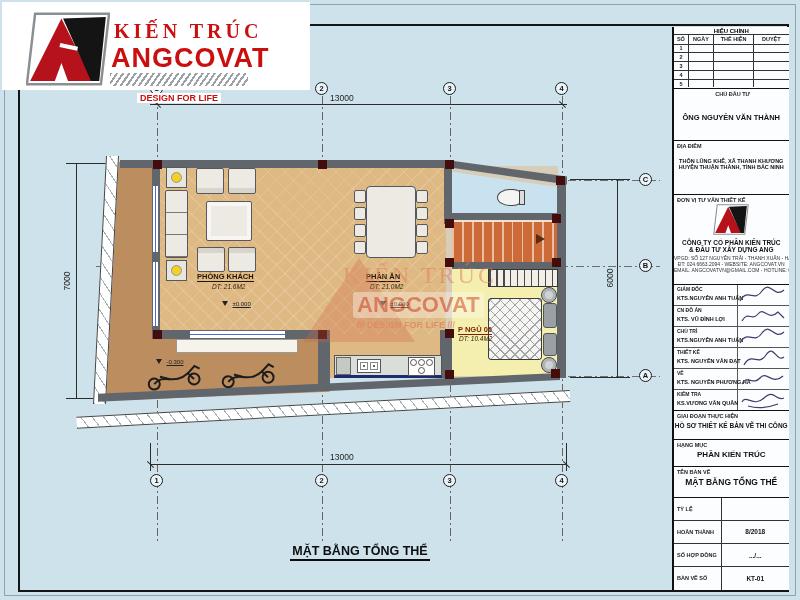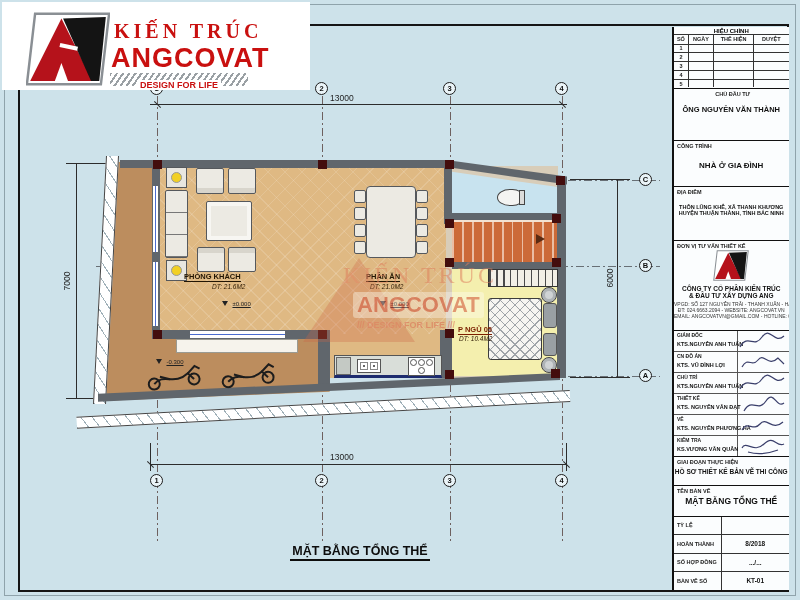--- a/index.html
+++ b/index.html
@@ -196,21 +196,21 @@
   <div class="bub abs" style="left:443px;top:82px;">3</div>
   <div class="bub abs" style="left:555px;top:82px;">4</div>
   <div class="bub abs" style="left:150px;top:474px;">1</div>
   <div class="bub abs" style="left:315px;top:474px;">2</div>
   <div class="bub abs" style="left:443px;top:474px;">3</div>
   <div class="bub abs" style="left:555px;top:474px;">4</div>
   <div class="bub abs" style="left:639px;top:173px;">C</div>
   <div class="bub abs" style="left:639px;top:259px;">B</div>
   <div class="bub abs" style="left:639px;top:369px;">A</div>
 
-  <div class="rname abs" style="left:184px;top:272px;">PHÒNG KHÁCH</div>
+  <div class="rname abs" style="left:197px;top:272px;">PHÒNG KHÁCH</div>
   <div class="rarea abs" style="left:212px;top:283px;">DT: 21.6M2</div>
   <div class="abs" style="left:222px;top:292px;z-index:8;"><span class="tri"></span> <span class="rlev">±0.000</span></div>
 
   <div class="rname abs" style="left:366px;top:272px;">PHẦN ĂN</div>
   <div class="rarea abs" style="left:370px;top:283px;">DT: 21.0M2</div>
   <div class="abs" style="left:380px;top:292px;z-index:8;"><span class="tri"></span> <span class="rlev">±0.000</span></div>
 
   <div class="rname abs" style="left:458px;top:325px;color:#7c1f00;border-color:#7c1f00;">P NGỦ 05</div>
   <div class="rarea abs" style="left:459px;top:335px;">DT: 10.4M2</div>
 
@@ -233,21 +233,21 @@
         <polygon points="10,2 100,2 90,88 0,88" fill="#ffffff" stroke="#8a8f94" stroke-width="3"></polygon>
         <polygon points="4,84 42,8 80,84" fill="#b5121b"></polygon>
         <polygon points="44,8 96,6 88,84 78,84" fill="#141414"></polygon>
         <polygon points="34,84 42,62 50,84" fill="#ffffff"></polygon>
         <rect x="40" y="40" width="22" height="5" fill="#ffffff" transform="rotate(12 51 42)"></rect>
       </svg>
     </div>
     <div class="abs" style="left:112px;top:18px;font:bold 20px 'Liberation Serif',serif;letter-spacing:4px;color:#c9100f;">KIẾN TRÚC</div>
     <div class="abs" style="left:109px;top:41px;font:bold 27px 'Liberation Sans',sans-serif;letter-spacing:1px;color:#c9100f;">ANGCOVAT</div>
     <div class="abs" style="left:108px;top:71px;width:138px;height:13px;background:repeating-linear-gradient(125deg,#9aa0a4 0 2px,#fff 2px 5px);text-align:center;">
-      <span style="font:bold 9px 'Liberation Sans',sans-serif;color:#c9100f;background:#fff;padding:0 3px;position:relative;top:1px;text-align:center;">DESIGN FOR LIFE</span>
+      <span style="font:bold 9px 'Liberation Sans',sans-serif;color:#c9100f;background:#fff;padding:0 3px;position:relative;top:14px;text-align:center;">DESIGN FOR LIFE</span>
     </div>
   </div>
 
 
   <div id="tb" class="abs" style="left:672px;top:26.5px;width:116.5px;height:563px;">
 
     <div class="tbsec" style="height:62px;display:flex;flex-direction:column;">
       <div style="font:bold 6px 'Liberation Sans',sans-serif;text-align:center;padding-top:1px;">HIỆU CHỈNH</div>
       <div class="revrow" style="height:10px;">
         <div style="width:13%;">SỐ</div>
@@ -282,27 +282,23 @@
       <div class="revrow" style="flex:1;">
           <div style="width:13%;">5</div>
           <div style="width:22%;"></div>
           <div style="width:35%;"></div>
           <div style="width:30%;"></div>
         </div>
     </div>
 
     <div class="tbsec" style="height:52px;">
       <div class="tblab" style="text-align:center;">CHỦ ĐẦU TƯ</div>
-      <div class="tbval" style="margin-top:8px;font-size:7.5px;">ÔNG NGUYỄN VĂN THÀNH</div>
-    </div>
-
-    <div class="tbsec" style="height:46px;">
-      <div class="tblab">CÔNG TRÌNH</div>
-      <div class="tbval" style="margin-top:12px;">NHÀ Ở GIA ĐÌNH</div>
-    </div>
+      <div class="tbval" style="margin-top:16px;font-size:7.5px;">ÔNG NGUYỄN VĂN THÀNH</div>
+    </div>
+
 
     <div class="tbsec" style="height:54px;">
       <div class="tblab">ĐỊA ĐIỂM</div>
       <div class="tbval" style="margin-top:9px;font-size:5.5px;">THÔN LŨNG KHÊ, XÃ THANH KHƯƠNG</div>
       <div class="tbval" style="font-size:5.5px;">HUYỆN THUẬN THÀNH, TỈNH BẮC NINH</div>
     </div>
 
     <div class="tbsec" style="height:90px;">
       <div class="tblab">ĐƠN VỊ TƯ VẤN THIẾT KẾ</div>
       <div style="text-align:center;margin-top:1px;">
@@ -375,20 +371,24 @@
               <path d="M4,12 C8,4 16,18 26,8 S38,12 46,8 M10,16 q14,4 30,-2" stroke="#3a3f6b" stroke-width="1.2" fill="none"></path>
             </svg></div>
       </div>
     </div>
 
     <div class="tbsec" style="height:29px;">
       <div class="tblab">GIAI ĐOẠN THỰC HIỆN</div>
       <div class="tbval" style="font-size:6.5px;margin-top:3px;">HỒ SƠ THIẾT KẾ BẢN VẼ THI CÔNG</div>
     </div>
 
+    <div class="tbsec" style="height:27px;">
+      <div class="tblab">HẠNG MỤC</div>
+      <div class="tbval" style="margin-top:2px;">PHẦN KIẾN TRÚC</div>
+    </div>
 
     <div class="tbsec" style="height:31px;">
       <div class="tblab">TÊN BẢN VẼ</div>
       <div class="tbval" style="margin-top:2px;font-size:8.5px;">MẶT BẰNG TỔNG THỂ</div>
     </div>
 
     <div style="flex:1;display:flex;flex-direction:column;">
       <div class="ftrow" style="border-top:none;">
           <div>TỶ LỆ</div>
           <div></div>

